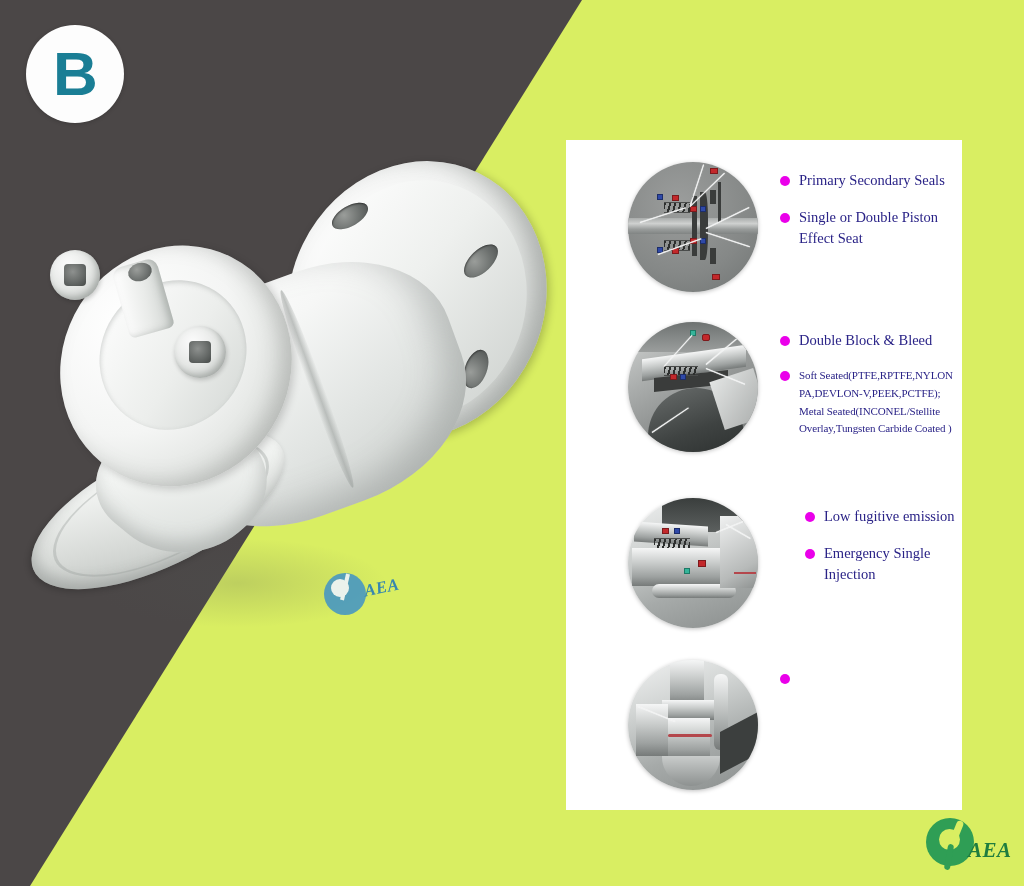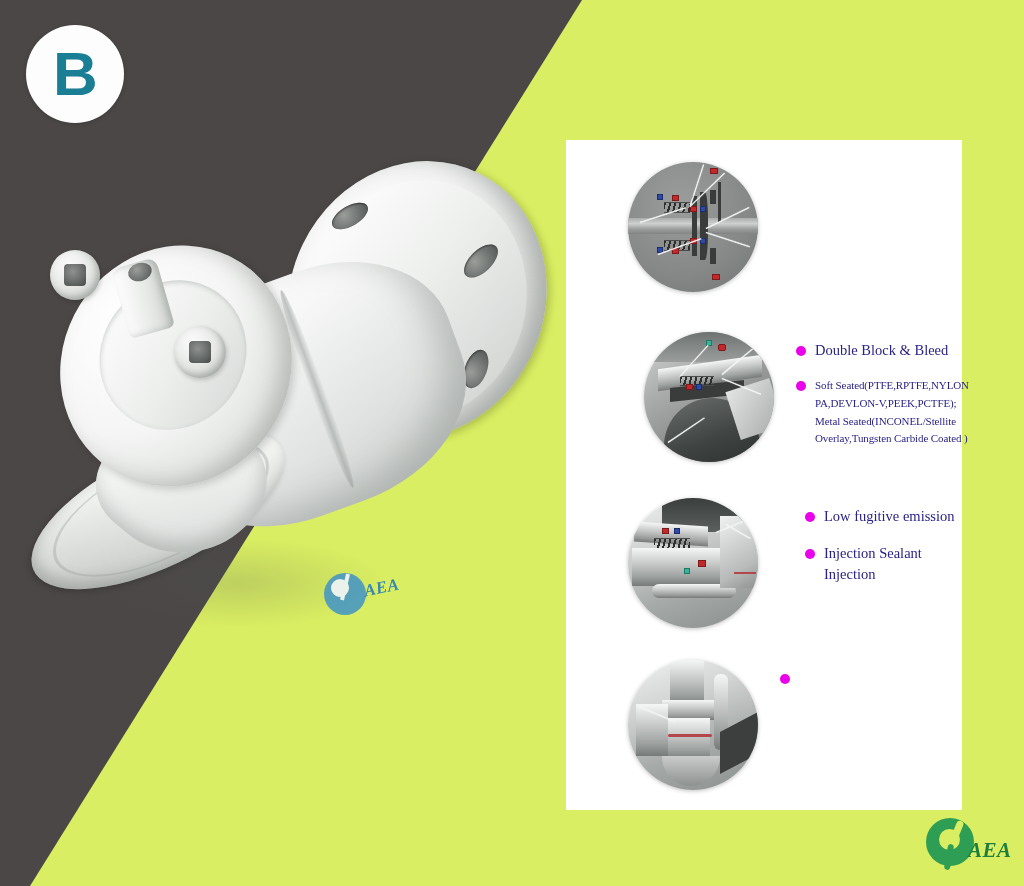--- a/index.html
+++ b/index.html
@@ -170,21 +170,21 @@
   #features-panel {
     position: absolute; left: 566px; top: 140px;
     width: 396px; height: 670px;
     background: #ffffff;
   }
   .feature-row {
     position: absolute; left: 0; width: 396px;
     display: flex; align-items: flex-start;
   }
   .fr1 { top: 16px;  height: 148px; }
-  .fr2 { top: 186px; height: 148px; margin-left: 16px; }
+  .fr2 { top: 176px; height: 148px; }
   .fr3 { top: 352px; height: 150px; gap: 25px; }
   .fr4 { top: 514px; height: 150px; }
 
   .detail-circle {
     position: relative;
     flex: 0 0 auto;
     width: 130px; height: 130px;
     margin-left: 62px; margin-top: 6px;
     border-radius: 50%;
     overflow: hidden;
@@ -348,20 +348,30 @@
         <div class="sch tag-blue" style="left:29px;top:85px;width:6px;height:6px;"></div>
         <div class="sch tag-blue" style="left:72px;top:44px;width:6px;height:6px;"></div>
         <div class="sch tag-blue" style="left:72px;top:76px;width:6px;height:6px;"></div>
         <div class="sch leader" style="left:12px;top:60px;width:48px;transform:rotate(-18deg);"></div>
         <div class="sch leader" style="left:30px;top:92px;width:46px;transform:rotate(-20deg);"></div>
         <div class="sch leader" style="left:62px;top:44px;width:48px;transform:rotate(-44deg);"></div>
         <div class="sch leader" style="left:62px;top:44px;width:44px;transform:rotate(-72deg);"></div>
         <div class="sch leader" style="left:78px;top:66px;width:48px;transform:rotate(-26deg);"></div>
         <div class="sch leader" style="left:78px;top:70px;width:46px;transform:rotate(18deg);"></div>
       </div>
+      <div class="bullets">
+        <div class="bullet">
+          <span class="dot"></span>
+          <span class="txt">Primary Secondary Seals</span>
+        </div>
+        <div class="bullet">
+          <span class="dot"></span>
+          <span class="txt">Single or Double Piston Effect Seat</span>
+        </div>
+      </div>
     </div>
 
     <div class="feature-row fr2">
       <div class="detail-circle dc-shiny">
         <div class="sch dark-wedge-s" style="left:0;top:0;width:130px;height:30px;background:linear-gradient(180deg,#6e7271,#9b9e9d);"></div>
         <div class="sch metal-band" style="left:14px;top:30px;width:104px;height:22px;transform:skewY(-8deg);"></div>
         <div class="sch seat-block" style="left:26px;top:52px;width:74px;height:14px;transform:skewY(-6deg);"></div>
         <div class="sch spring" style="left:36px;top:44px;width:34px;height:10px;"></div>
         <div class="sch" style="left:20px;top:66px;width:96px;height:64px;border-radius:64px 64px 0 0;background:linear-gradient(160deg,#6a6e6d 0%,#3f4342 60%,#2d3130 100%);"></div>
         <div class="sch" style="left:88px;top:52px;width:46px;height:50px;background:linear-gradient(140deg,#e3e5e4,#a8abaa);transform:rotate(-18deg);"></div>
@@ -402,21 +412,21 @@
         <div class="sch leader" style="left:88px;top:34px;width:34px;transform:rotate(-22deg);"></div>
         <div class="sch leader" style="left:98px;top:26px;width:28px;transform:rotate(30deg);"></div>
       </div>
       <div class="bullets">
         <div class="bullet">
           <span class="dot"></span>
           <span class="txt">Low fugitive emission</span>
         </div>
         <div class="bullet">
           <span class="dot"></span>
-          <span class="txt">Injection Sealant Injection</span>
+          <span class="txt">Emergency Single Injection</span>
         </div>
       </div>
     </div>
 
     <div class="feature-row fr4">
       <div class="detail-circle dc-bright">
         <div class="sch metal-band" style="left:42px;top:0;width:34px;height:46px;"></div>
         <div class="sch metal-band" style="left:34px;top:40px;width:52px;height:20px;"></div>
         <div class="sch metal-band" style="left:40px;top:58px;width:42px;height:42px;"></div>
         <div class="sch red-ring" style="left:40px;top:74px;width:44px;"></div>

